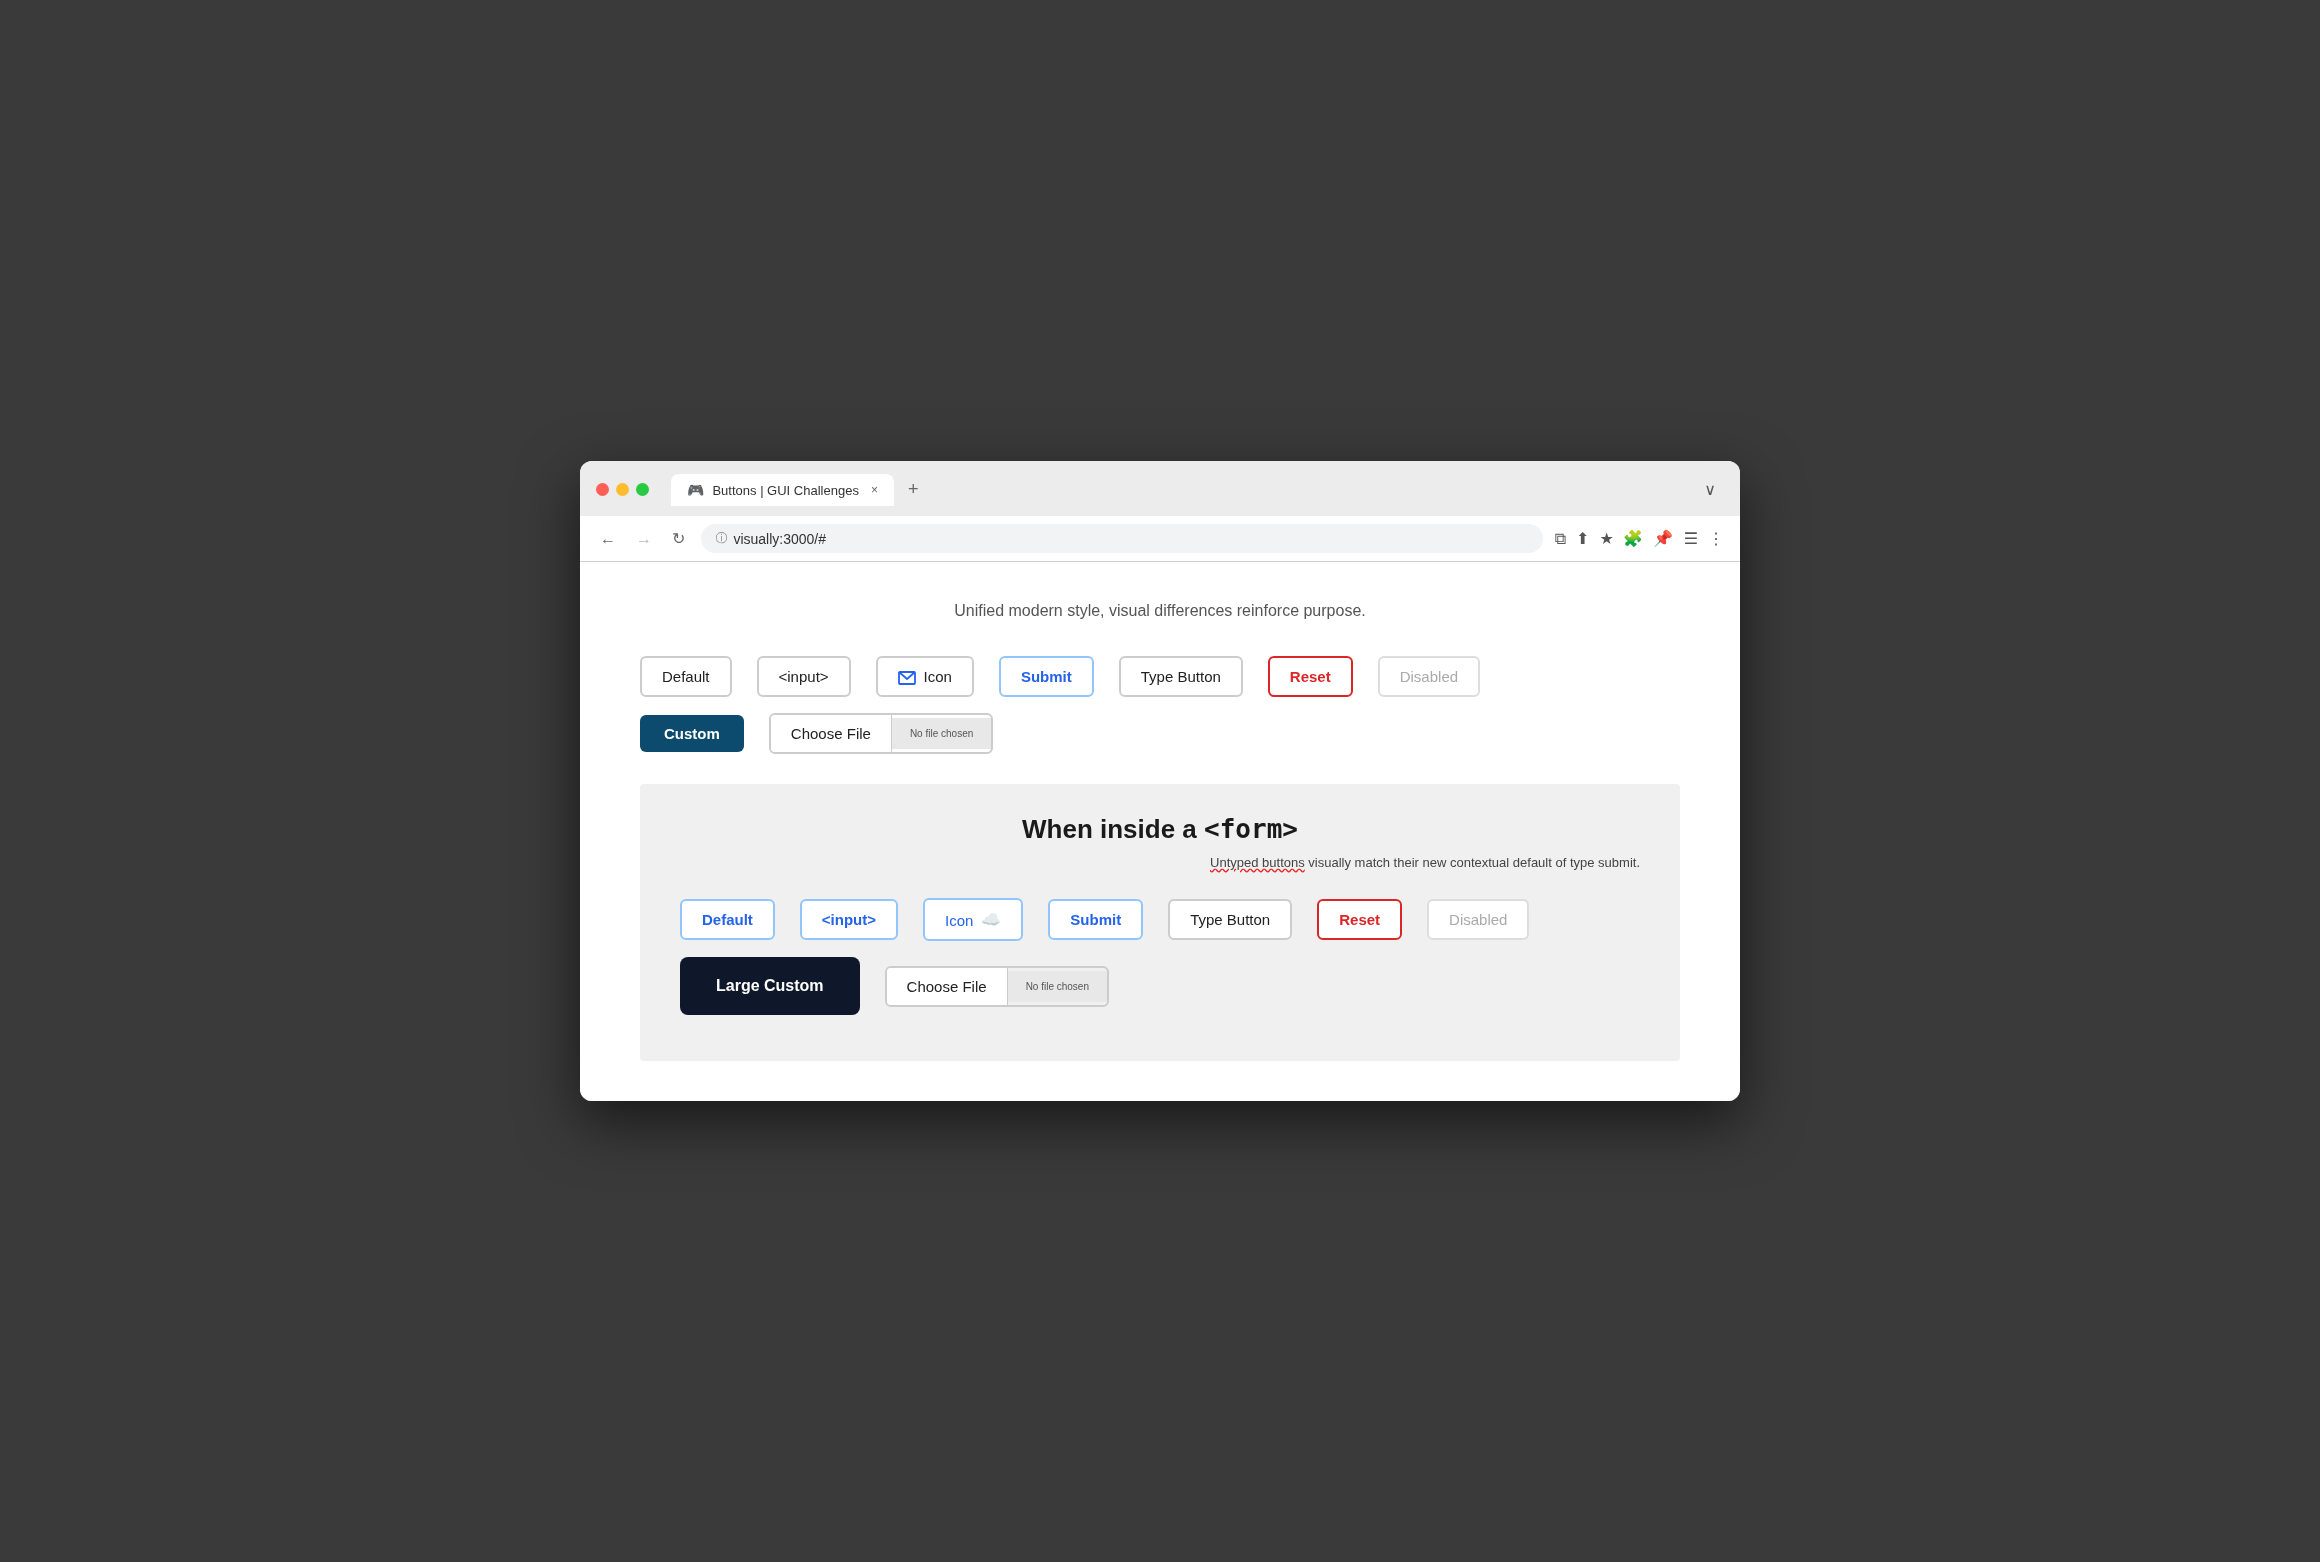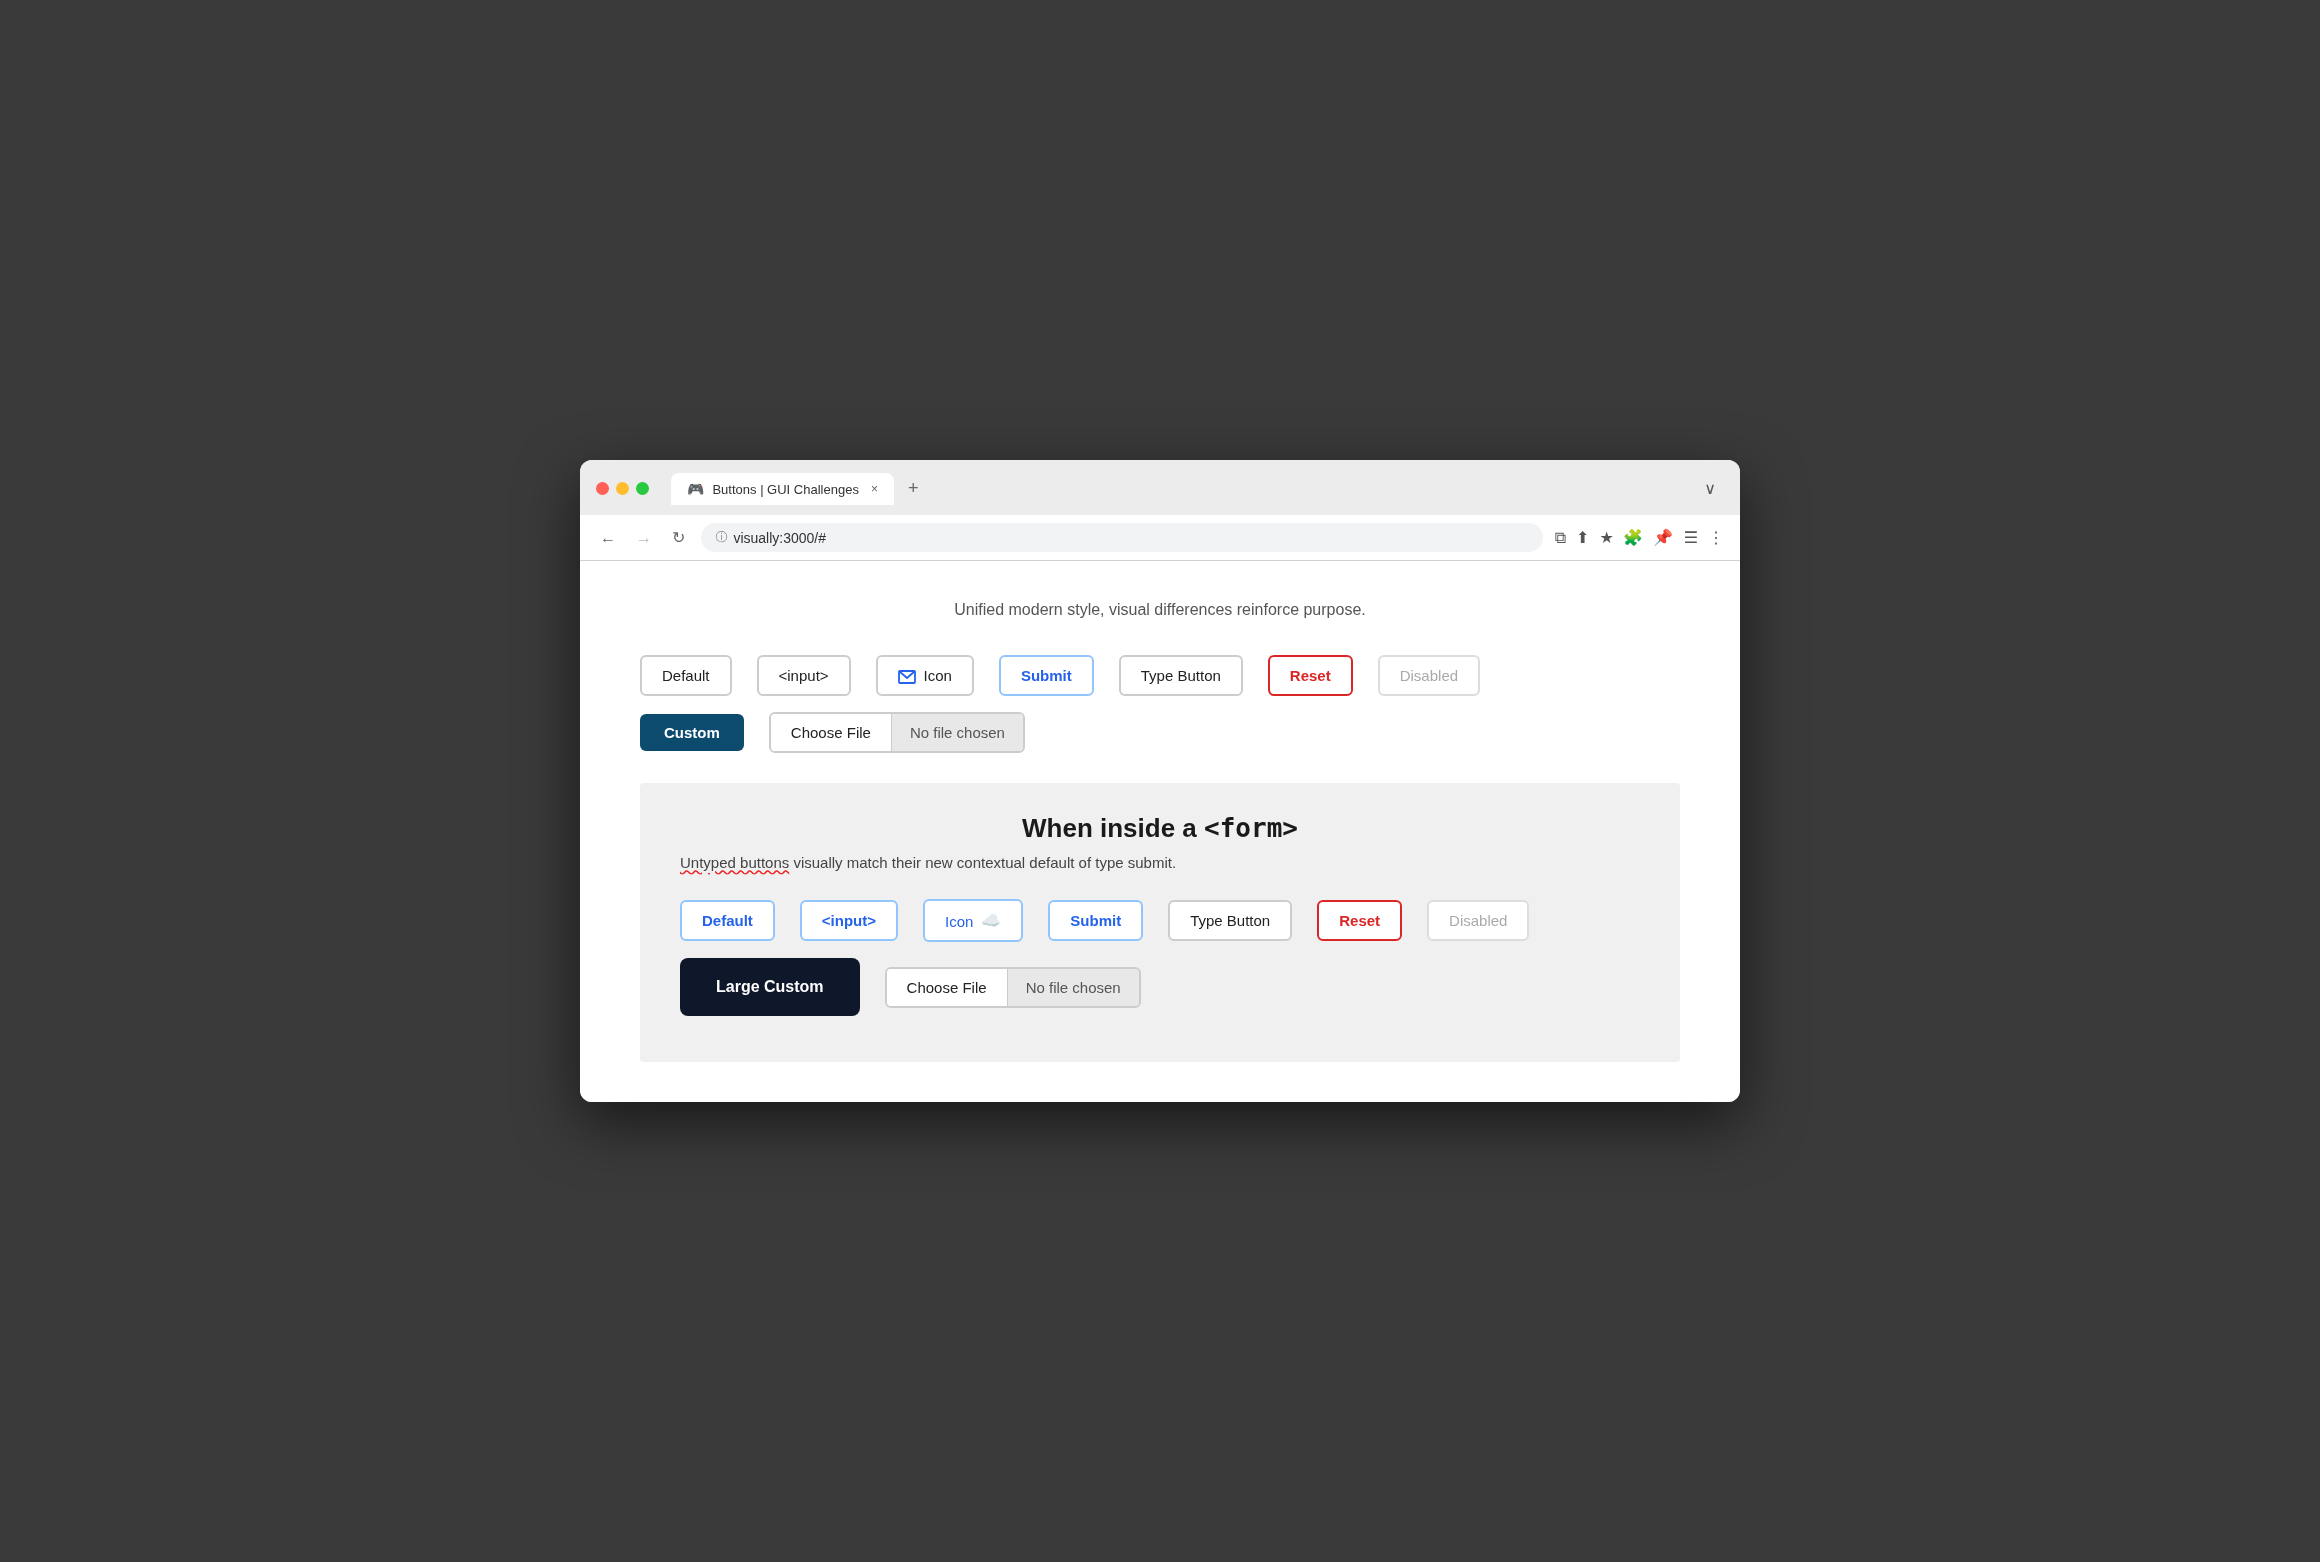--- a/index.html
+++ b/index.html
@@ -257,21 +257,21 @@
       border: none;
       border-right: 1px solid #ccc;
       cursor: pointer;
       font-family: inherit;
       font-weight: 500;
       color: #222;
     }
 
     .file-no-chosen {
       padding: 10px 18px;
-      font-size: 15px;
+      font-size: 10px;
       color: #555;
       background: #e8e8e8;
     }
 
     
     .form-section {
       background: #f0f0f0;
       border-radius: 4px;
       padding: 30px 40px;
       margin-top: 30px;
@@ -284,22 +284,22 @@
       color: #1a1a1a;
       margin-bottom: 10px;
     }
 
     .section-title code {
       font-family: monospace;
       font-weight: 700;
     }
 
     .section-subtitle {
-      text-align: left;
-      font-size: 15px;
+      text-align: right;
+      font-size: 13px;
       color: #444;
       margin-bottom: 28px;
     }
 
     .section-subtitle .underline {
       text-decoration: underline wavy #e22;
     }
 
     .icon-cloud {
       font-size: 16px;

